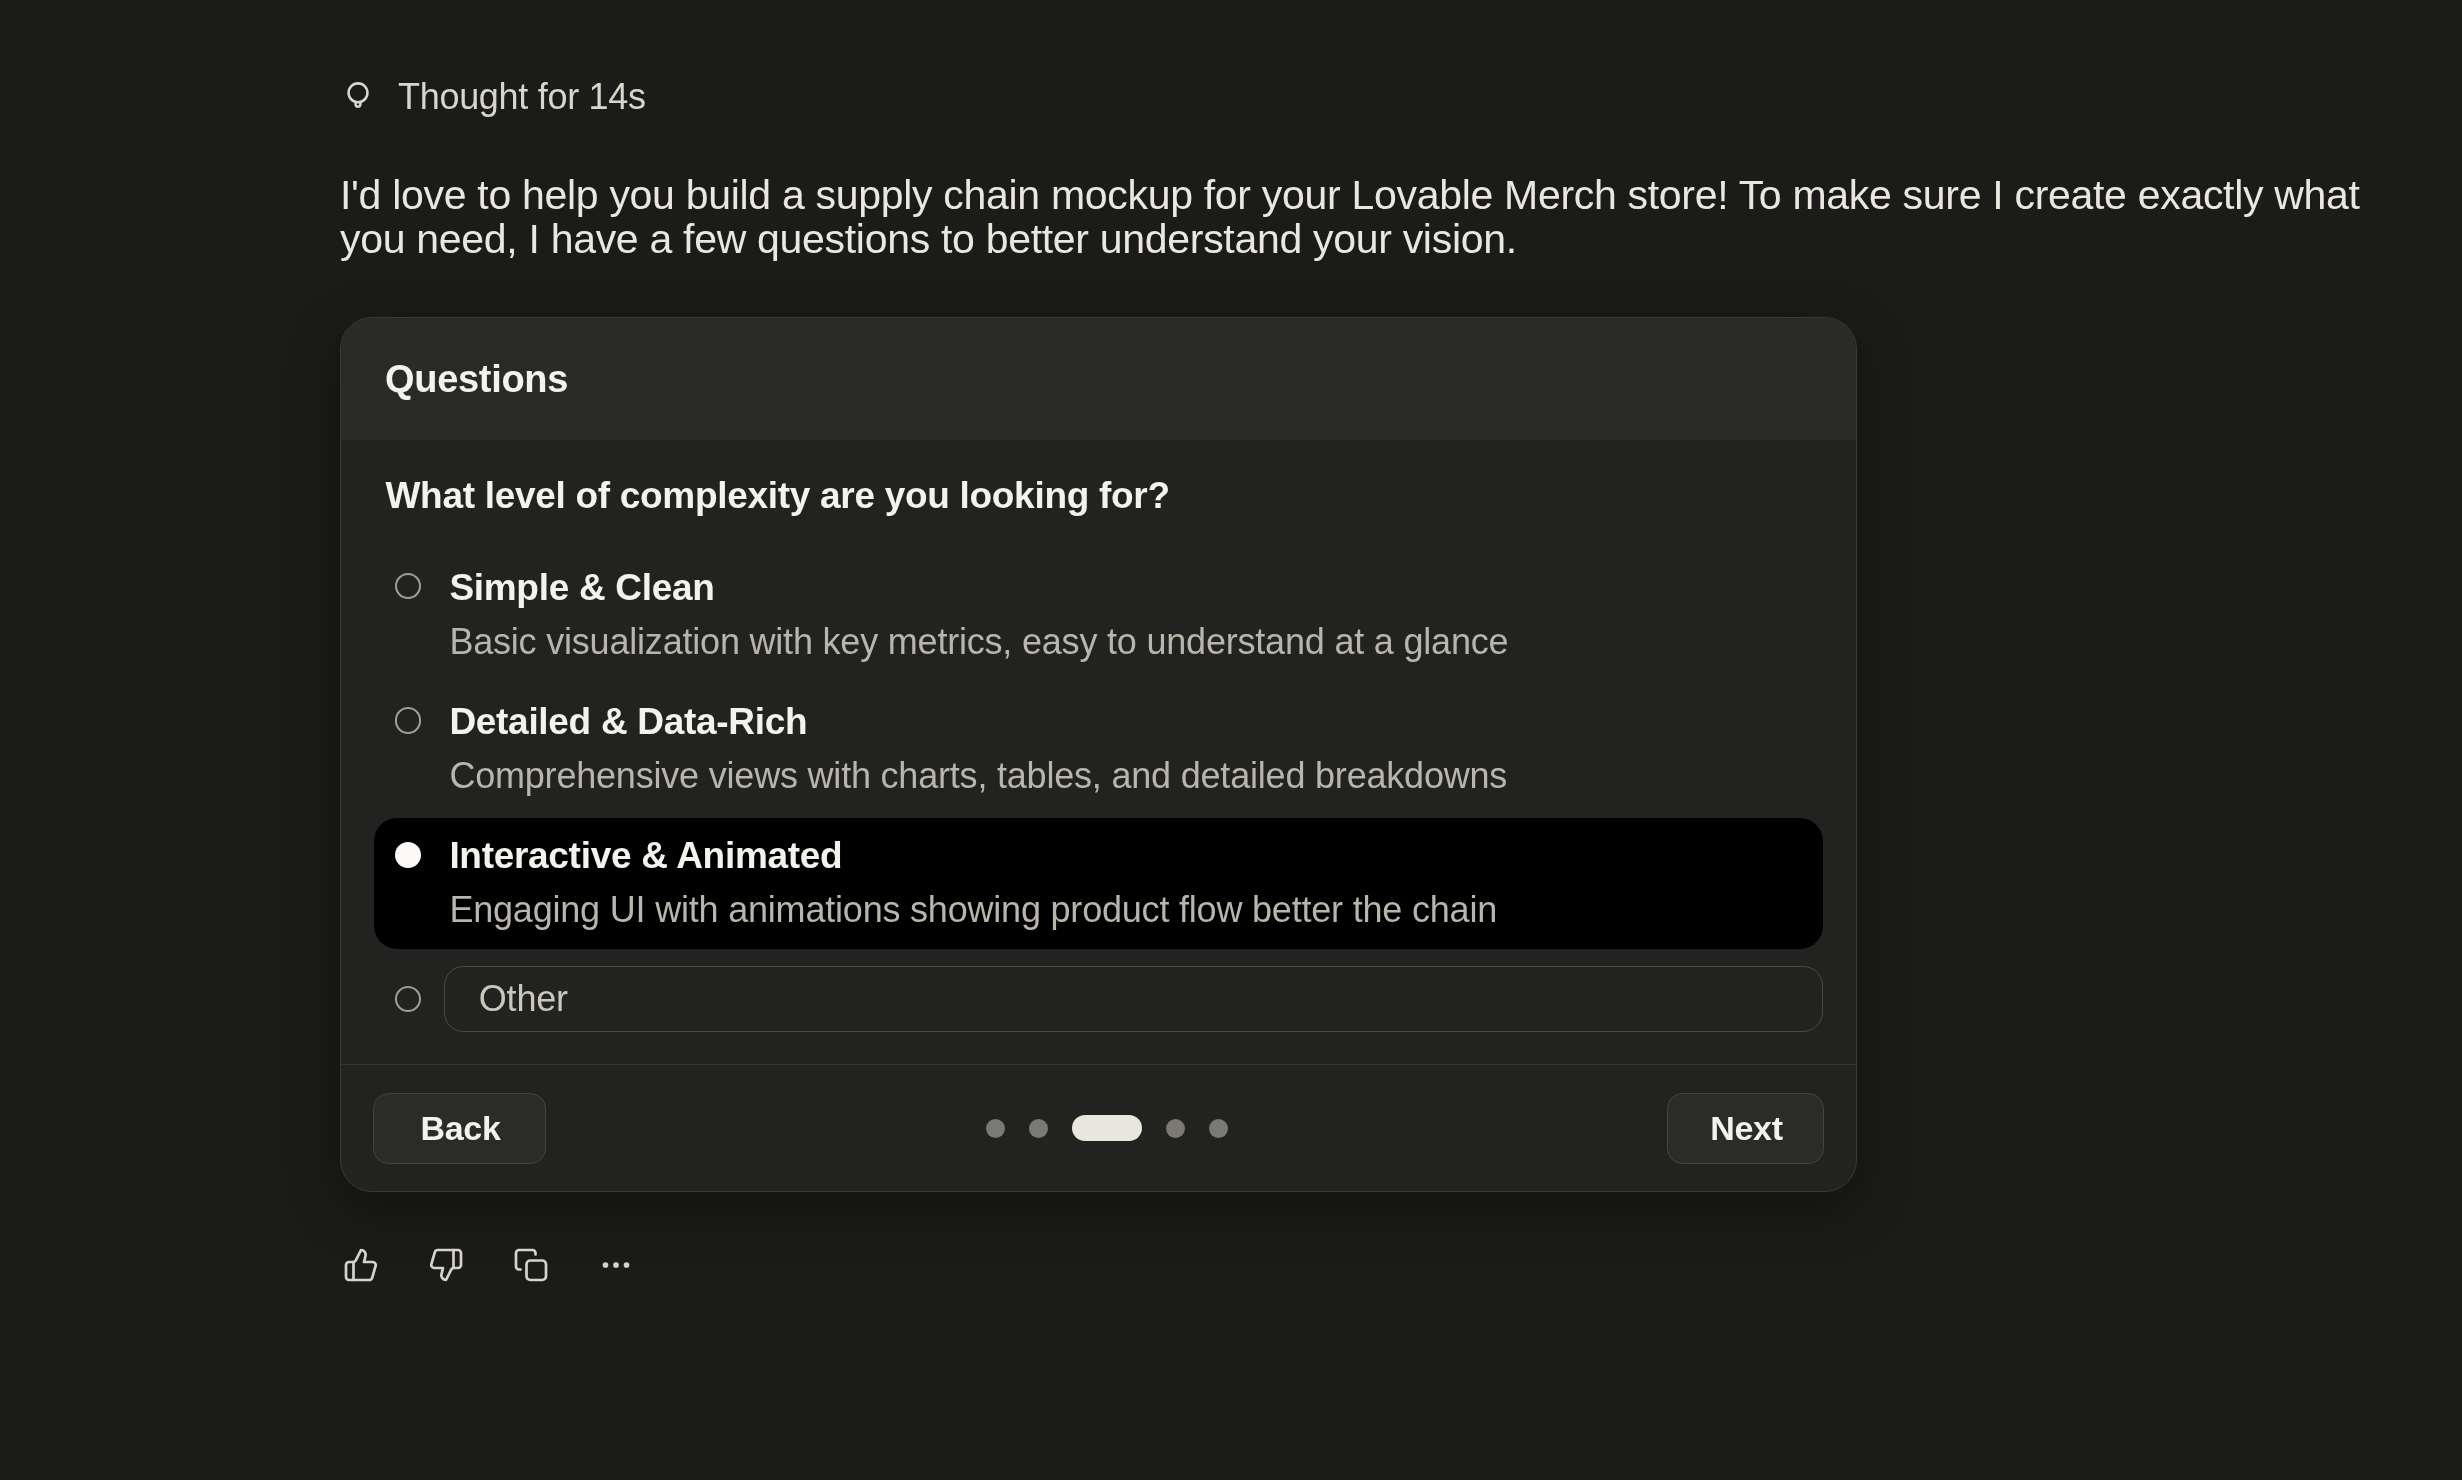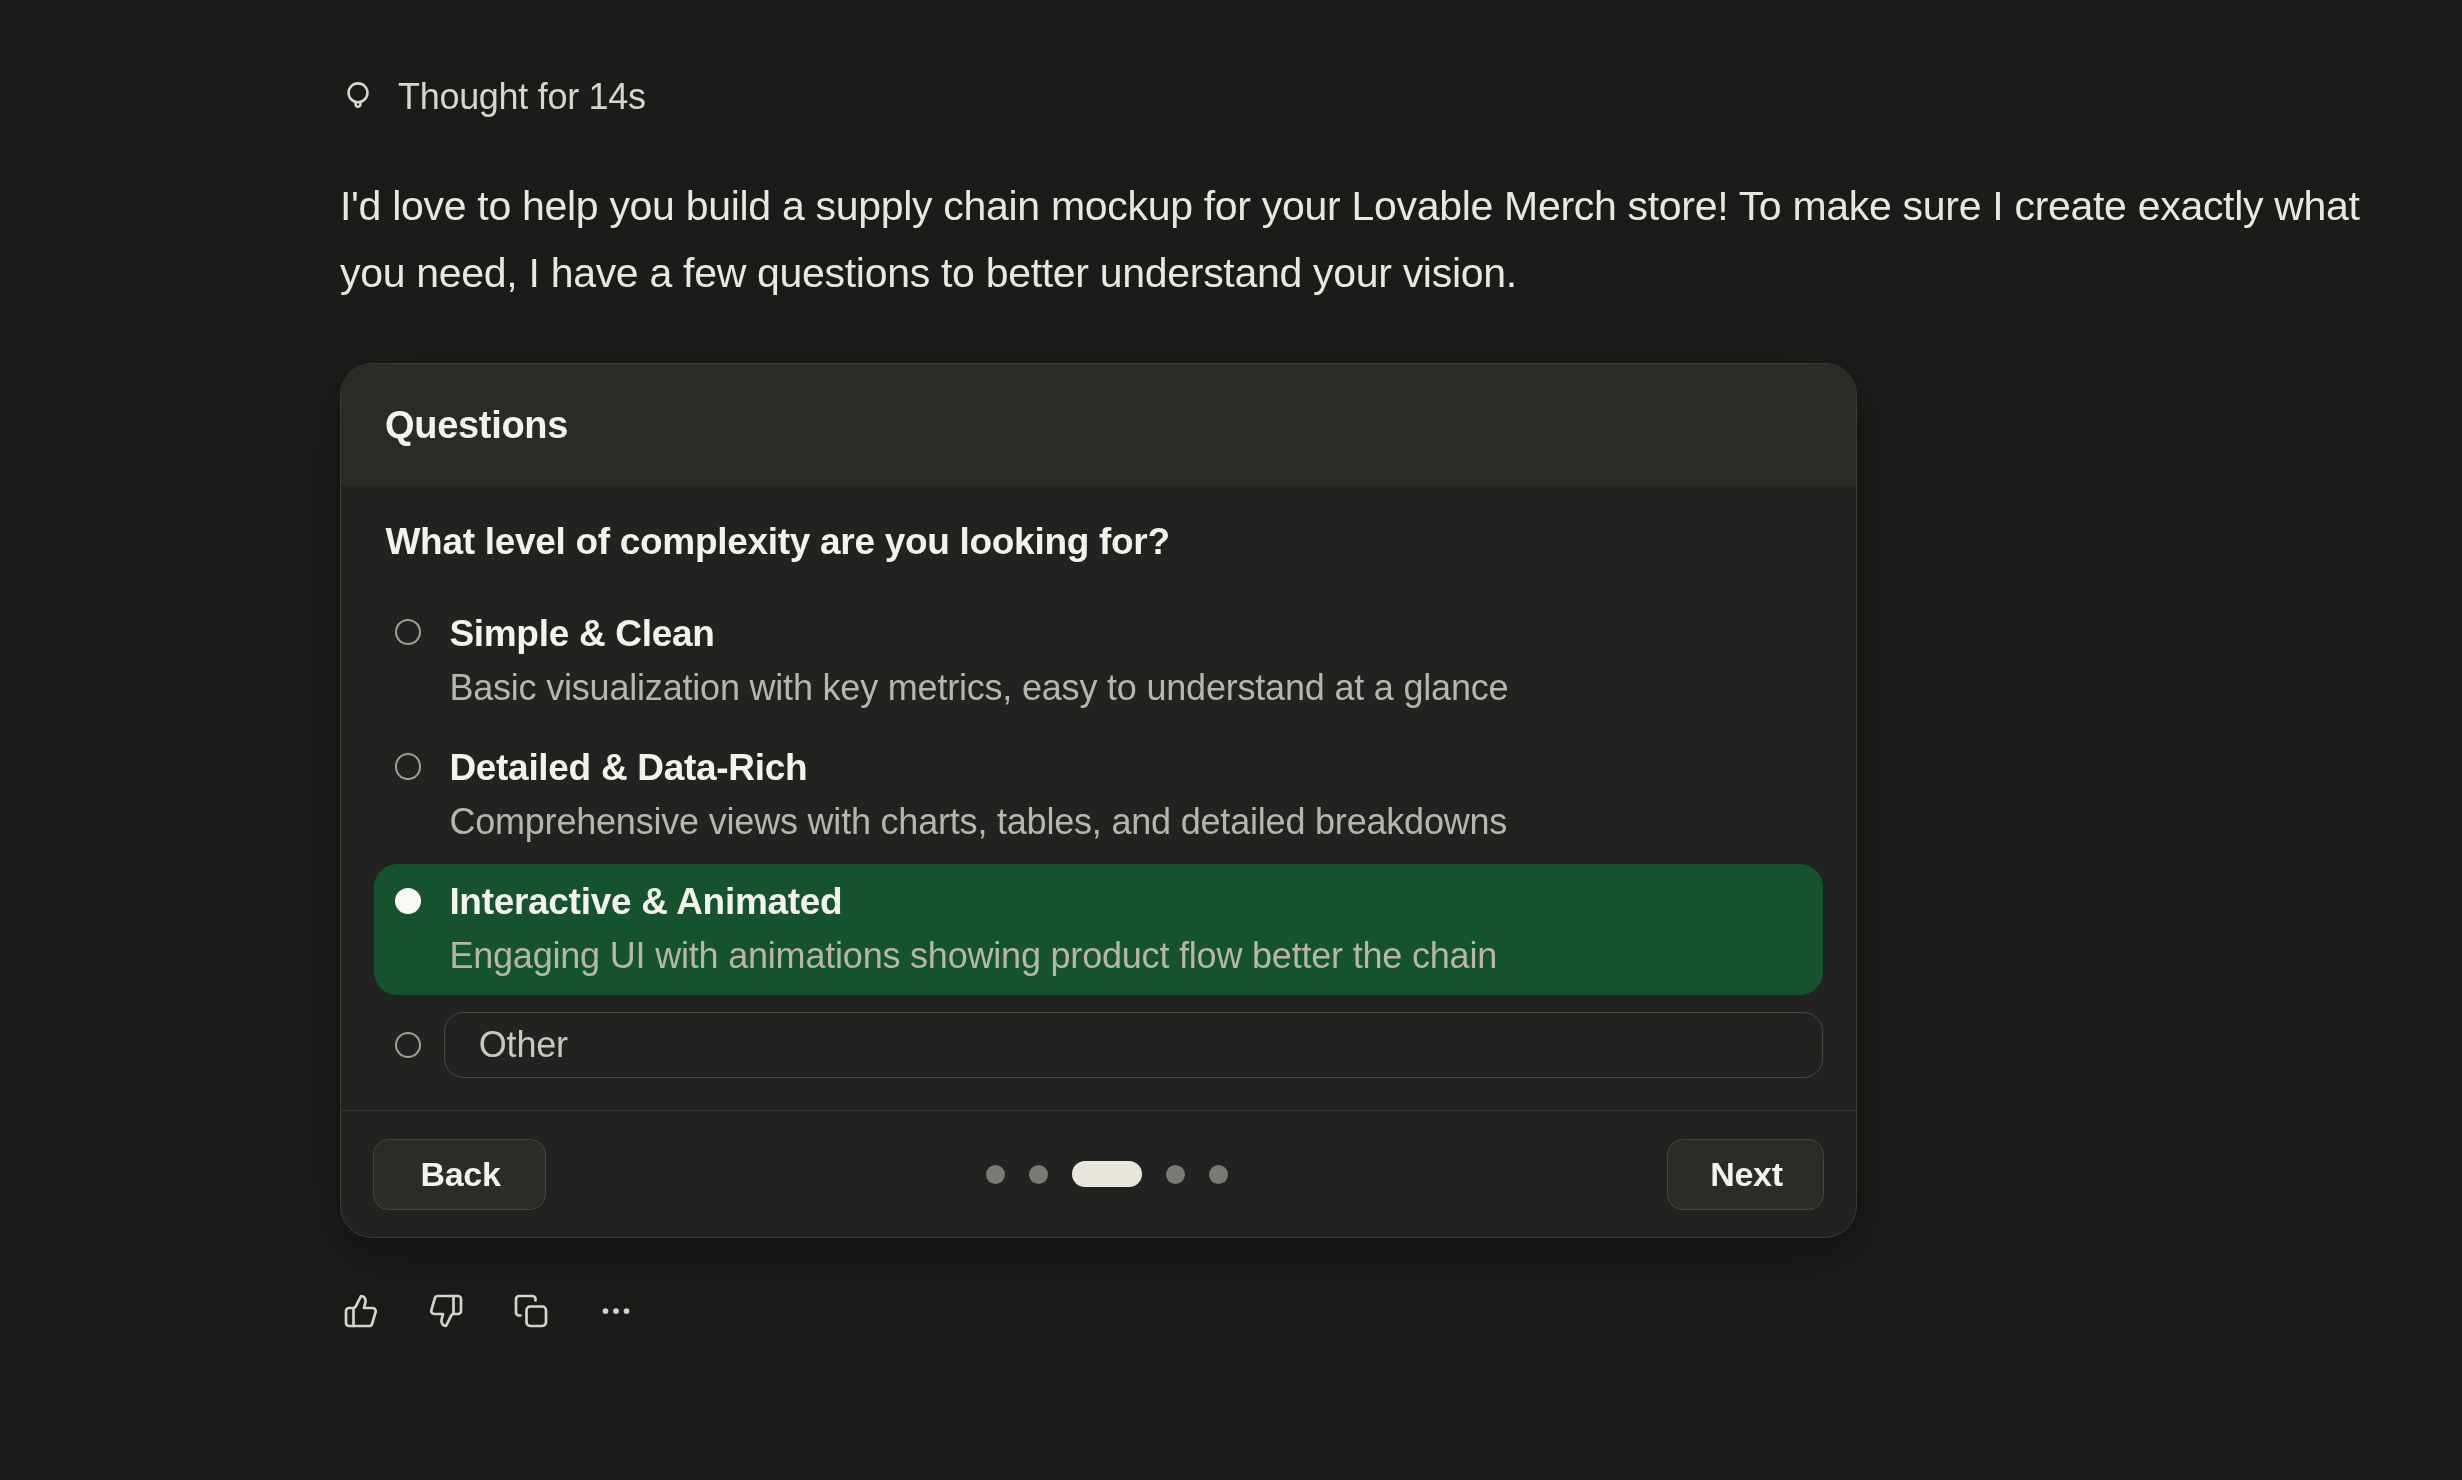--- a/index.html
+++ b/index.html
@@ -11,39 +11,39 @@
     -webkit-font-smoothing:antialiased;
   }
   .content { position:absolute; left:340px; top:76px; }
 
   
   .thought-row { display:flex; align-items:center; gap:22px; color:#d8d5cd; cursor:pointer; }
   .thought-row svg { width:36px; height:36px; display:block; }
   .thought-label { font-size:36px; letter-spacing:-0.3px; }
 
   
-  .message { margin-top:55px; max-width:2081px; font-size:41px; line-height:67px;
+  .message { margin-top:55px; max-width:2081px; font-size:41px; line-height:44px;
              letter-spacing:-0.3px; color:#e9e7e0; }
 
   
   .card { margin-top:56px; width:1517px; box-sizing:border-box;
           border-radius:32px; background:#222220; border:1.1px solid #3a3a35;
           box-shadow:0 17px 52px rgba(0,0,0,.35); overflow:hidden; }
   .card-header { height:122px; background:#2a2a26; display:flex; align-items:center;
                  padding:0 44px; }
   .card-title { font-size:38px; font-weight:600; color:#f4f2ec; letter-spacing:-0.3px; }
 
   .card-body { padding:34px 33px 32px; }
   .question { margin-left:11.5px; font-size:37px; font-weight:700; color:#f4f2ec;
               letter-spacing:-0.3px; line-height:43px; }
 
   .options { margin-top:32px; display:flex; flex-direction:column; }
   .option { display:flex; align-items:flex-start; gap:28px;
             padding:11.5px 11.5px 11.5px 21px; border-radius:23px; margin-bottom:3.4px; cursor:pointer; }
-  .option.selected { background:#14532d; }
+  .option.selected { background:#000000; }
   .radio { flex:0 0 auto; width:26.4px; height:26.4px; border-radius:50%;
            border:2.9px solid #a19e97; box-sizing:border-box; margin-top:12.6px; background:transparent; }
   .option.selected .radio { background:#fbfaf6; border-color:#fbfaf6; }
   .option-title { font-size:37px; font-weight:700; color:#f4f2ec; line-height:54px; letter-spacing:-0.3px; }
   .option-desc  { font-size:36px; color:#b8b5ad; line-height:54px; letter-spacing:-0.2px; }
 
   .option-other { display:flex; align-items:center; gap:22.4px; padding-left:21px; margin-top:14px; }
   .option-other .radio { margin-top:0; }
   .other-input { width:1382px; height:66px; box-sizing:border-box; background:transparent;
                  border:1.1px solid #4a4944; border-radius:19.5px; padding:0 34px;

